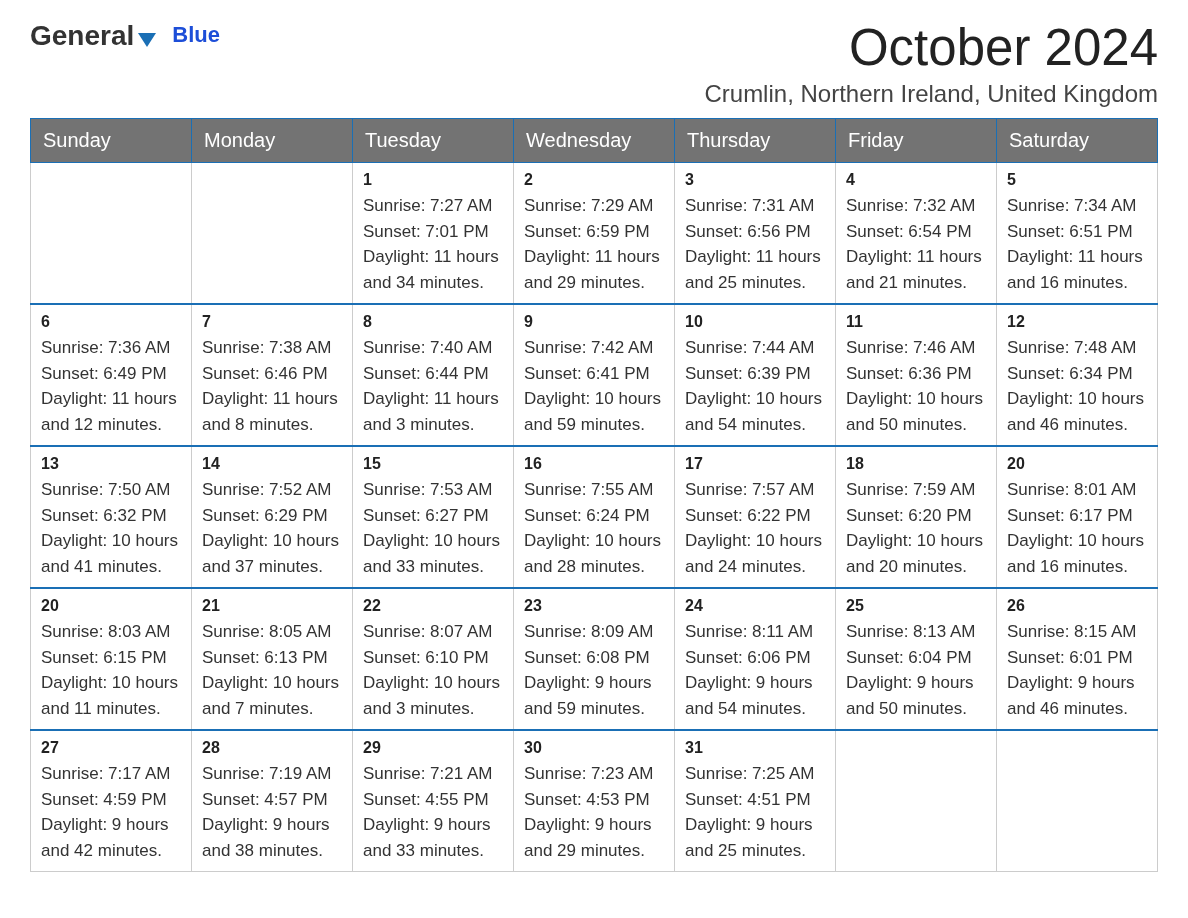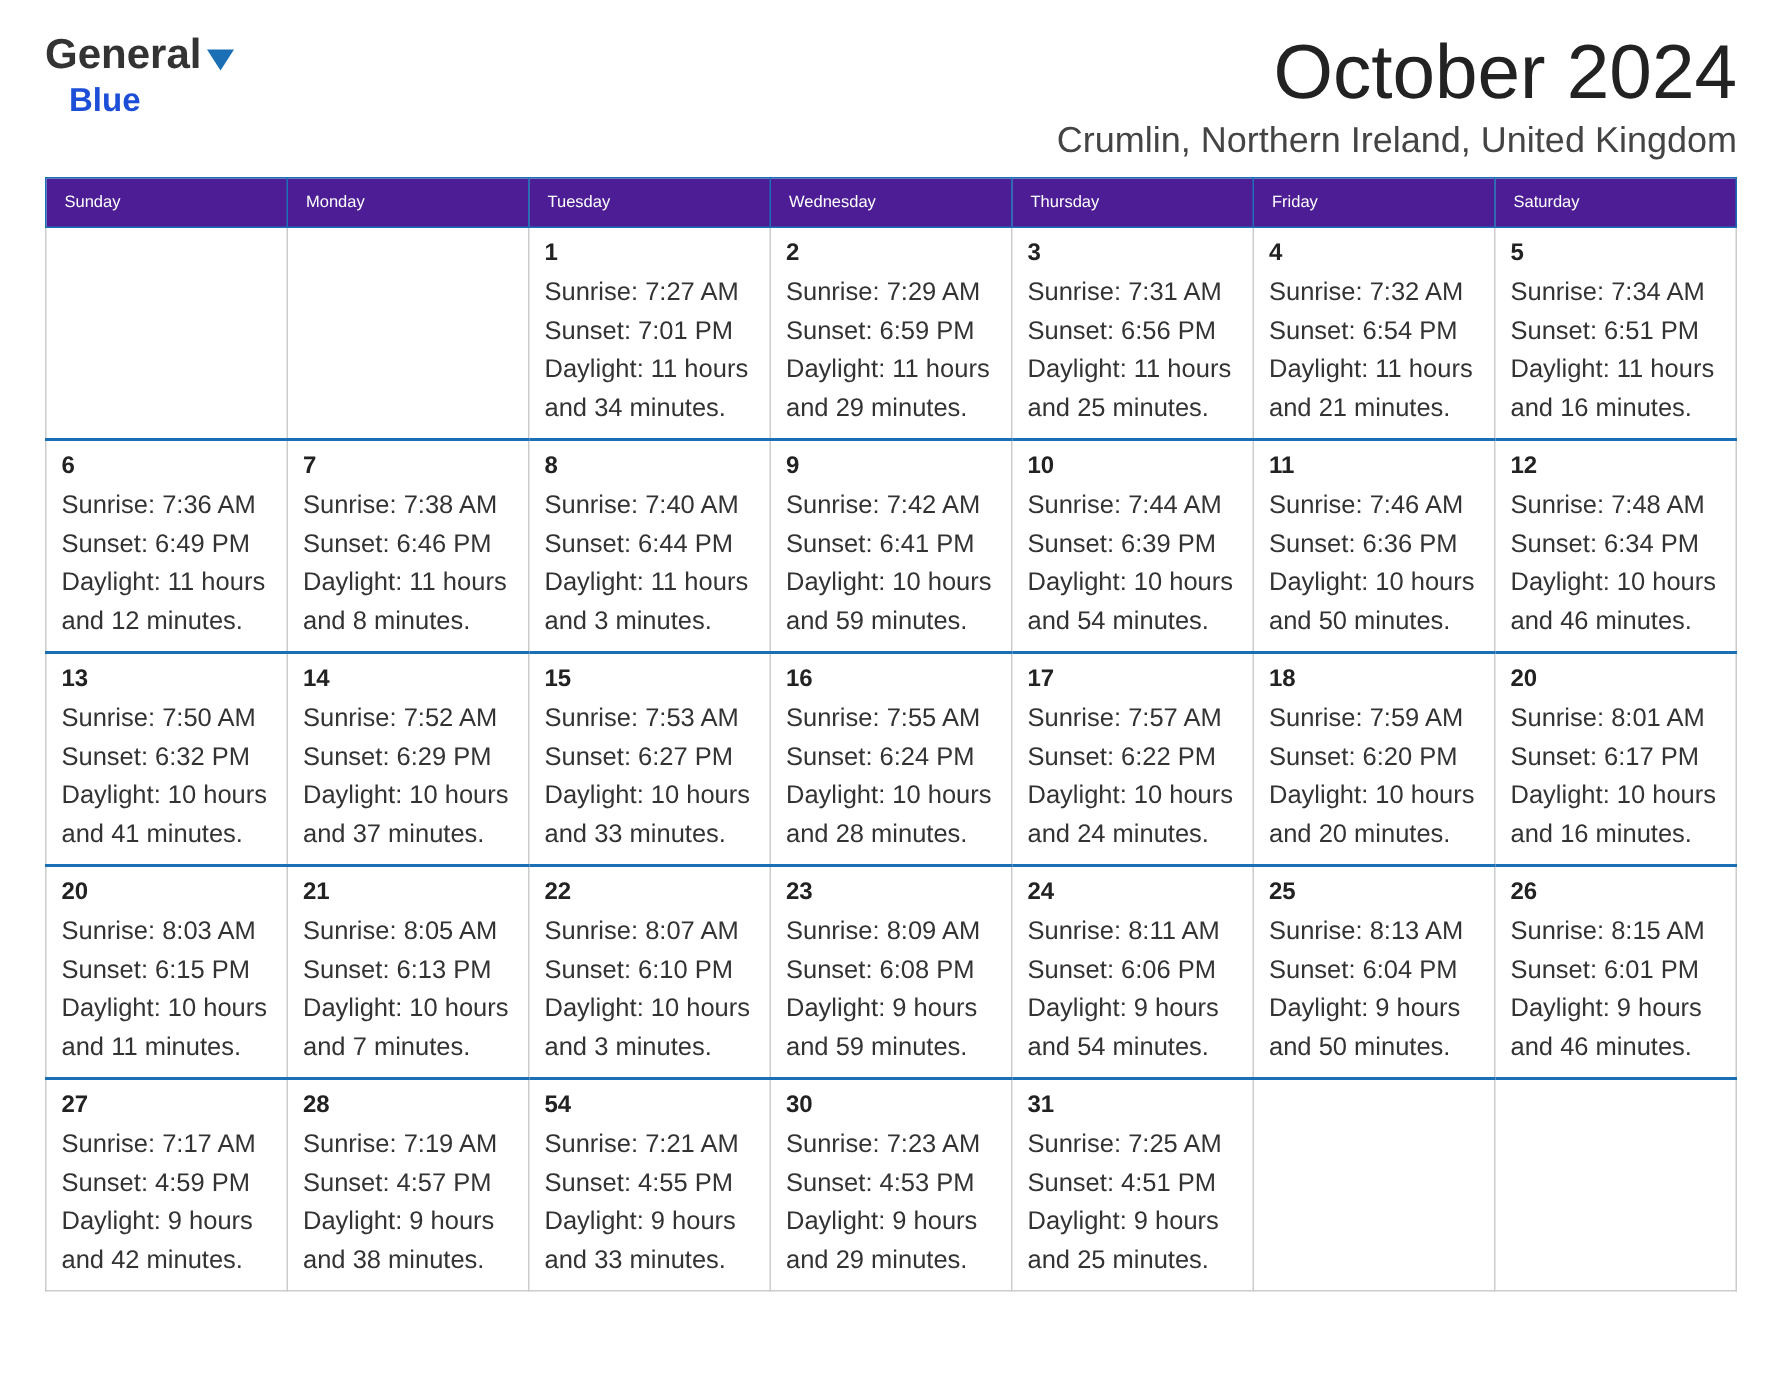--- a/index.html
+++ b/index.html
@@ -11,21 +11,21 @@
       padding: 20px 30px;
     }
     .header-top {
       display: flex;
       justify-content: space-between;
       align-items: flex-start;
       margin-bottom: 10px;
     }
     .logo {
       display: flex;
-      flex-direction: column;
+      flex-direction: row;
       align-items: flex-start;
     }
     .title-section {
       text-align: right;
     }
     .month-title {
       font-size: 51px;
       font-weight: normal;
       color: #222;
       line-height: 1.1;
@@ -34,24 +34,24 @@
       font-size: 24px;
       color: #444;
       margin-top: 4px;
     }
     .calendar-table {
       width: 100%;
       border-collapse: collapse;
       margin-top: 10px;
     }
     .calendar-table th {
-      background-color: #4c1d95;
+      background-color: #737373;
       color: #fff;
       padding: 10px 12px;
-      font-size: 11px;
+      font-size: 20px;
       font-weight: normal;
       text-align: left;
       border: 1px solid #1a6fb5;
     }
     .calendar-table td {
       border: 1px solid #ccc;
       vertical-align: top;
       padding: 8px 10px;
       width: 14.28%;
       min-height: 110px;
@@ -336,21 +336,21 @@
         </td>
         <td>
           <div class="day-number">28</div>
           <div class="day-info">
             <div>Sunrise: 7:19 AM</div>
             <div>Sunset: 4:57 PM</div>
             <div>Daylight: 9 hours and 38 minutes.</div>
           </div>
         </td>
         <td>
-          <div class="day-number">54</div>
+          <div class="day-number">29</div>
           <div class="day-info">
             <div>Sunrise: 7:21 AM</div>
             <div>Sunset: 4:55 PM</div>
             <div>Daylight: 9 hours and 33 minutes.</div>
           </div>
         </td>
         <td>
           <div class="day-number">30</div>
           <div class="day-info">
             <div>Sunrise: 7:23 AM</div>

